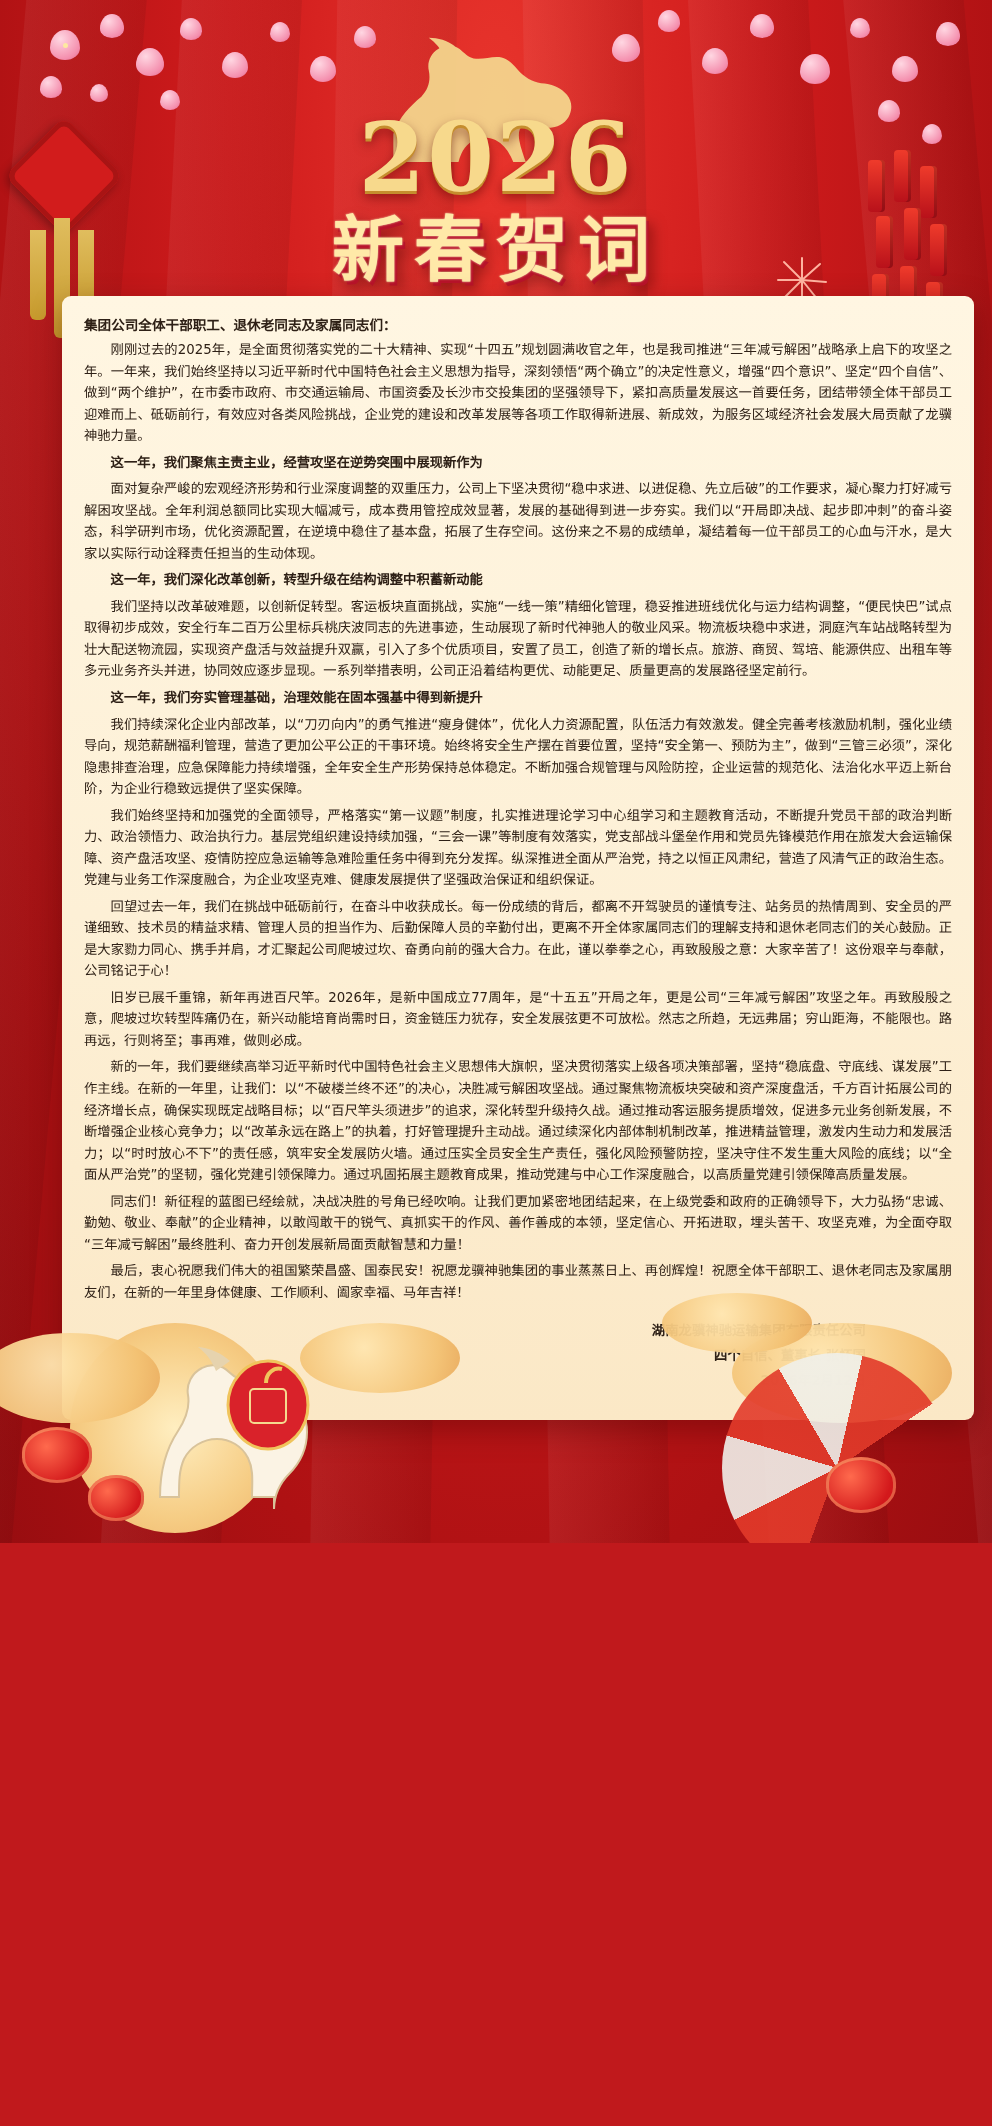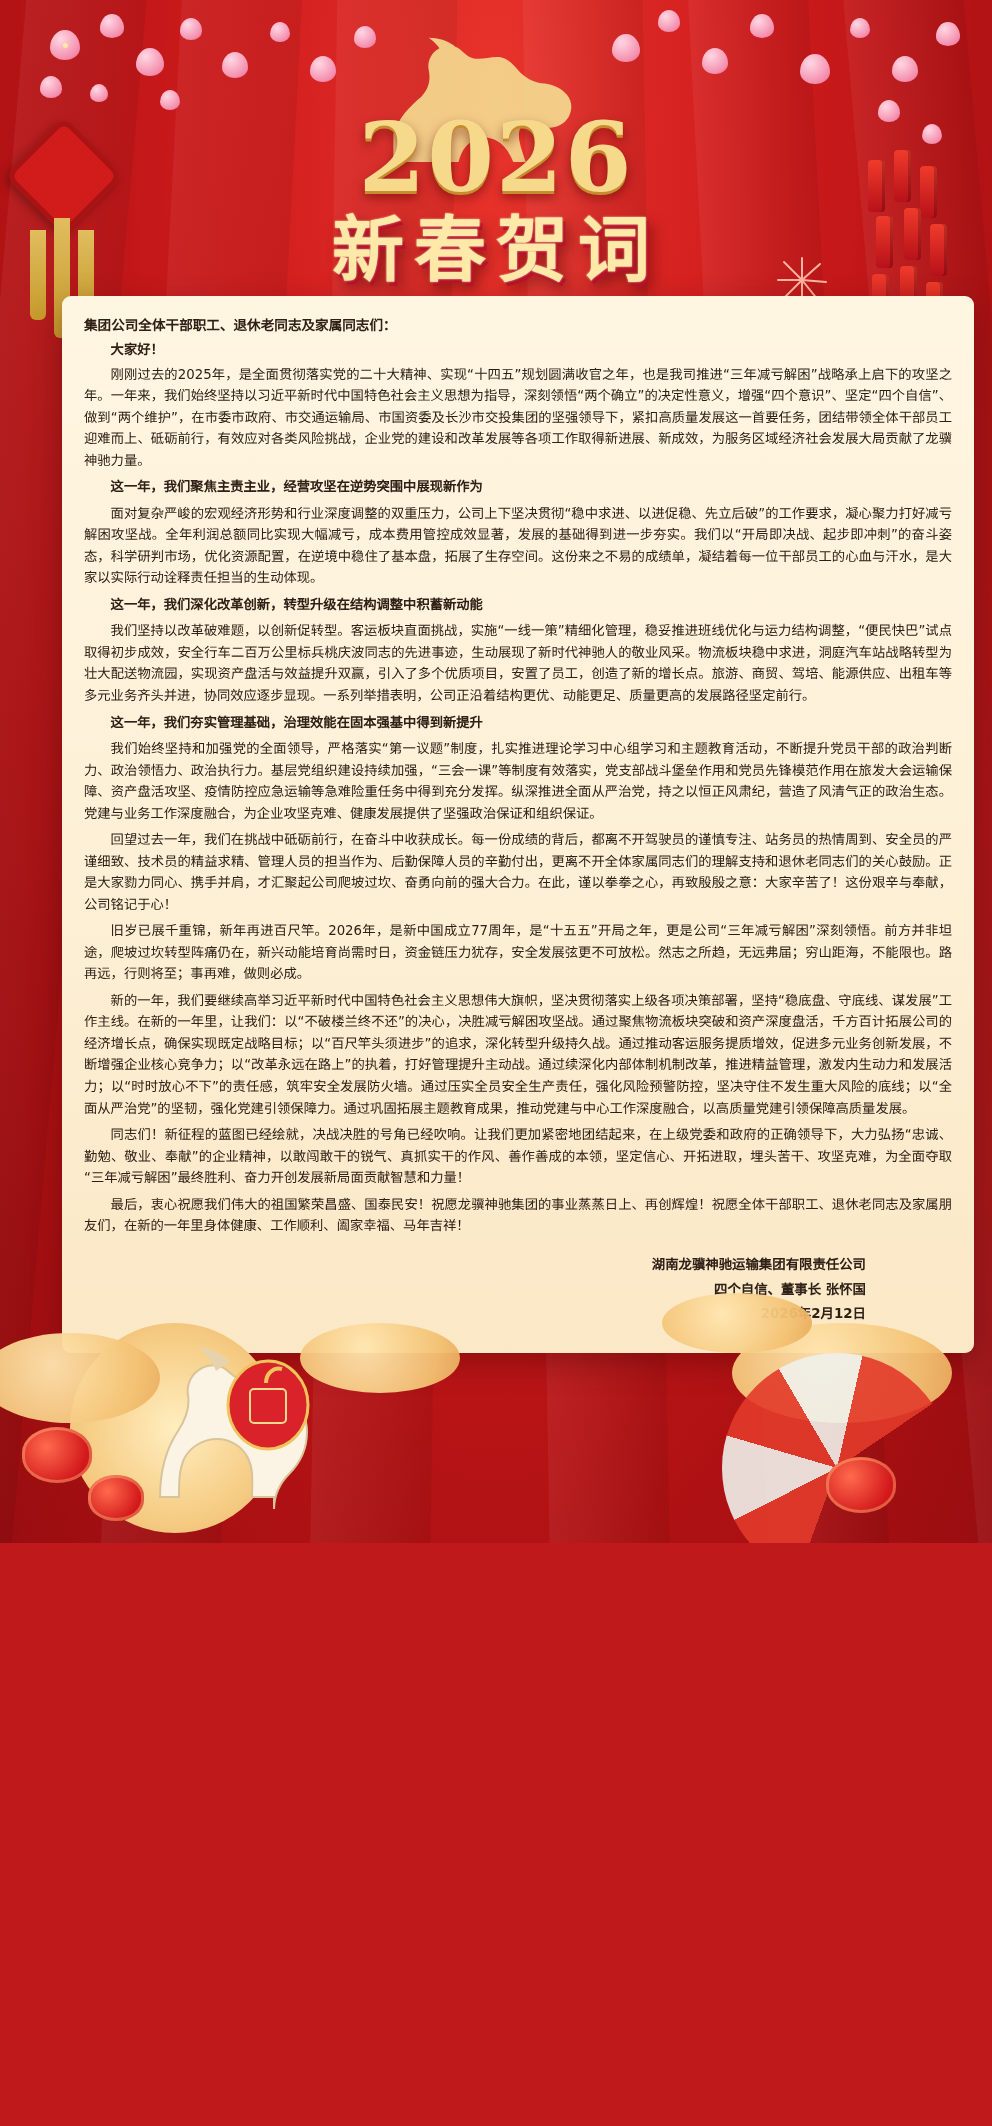--- a/index.html
+++ b/index.html
@@ -217,36 +217,36 @@
       <div class="firecracker" style="left:68px;top:132px;"></div>
       <div class="firecracker" style="left:26px;top:182px;"></div>
       <div class="firecracker" style="left:54px;top:174px;"></div>
       <div class="firecracker" style="left:36px;top:236px;"></div>
     </div>
   </div>
 
   <div class="card">
 
     <p class="salute">集团公司全体干部职工、退休老同志及家属同志们：</p>
-    <p class="greet">大家好！</p>
 
     <p>刚刚过去的2025年，是全面贯彻落实党的二十大精神、实现“十四五”规划圆满收官之年，也是我司推进“三年减亏解困”战略承上启下的攻坚之年。一年来，我们始终坚持以习近平新时代中国特色社会主义思想为指导，深刻领悟“两个确立”的决定性意义，增强“四个意识”、坚定“四个自信”、做到“两个维护”，在市委市政府、市交通运输局、市国资委及长沙市交投集团的坚强领导下，紧扣高质量发展这一首要任务，团结带领全体干部员工迎难而上、砥砺前行，有效应对各类风险挑战，企业党的建设和改革发展等各项工作取得新进展、新成效，为服务区域经济社会发展大局贡献了龙骥神驰力量。</p>
 
     <p class="sec">这一年，我们聚焦主责主业，经营攻坚在逆势突围中展现新作为</p>
     <p>面对复杂严峻的宏观经济形势和行业深度调整的双重压力，公司上下坚决贯彻“稳中求进、以进促稳、先立后破”的工作要求，凝心聚力打好减亏解困攻坚战。全年利润总额同比实现大幅减亏，成本费用管控成效显著，发展的基础得到进一步夯实。我们以“开局即决战、起步即冲刺”的奋斗姿态，科学研判市场，优化资源配置，在逆境中稳住了基本盘，拓展了生存空间。这份来之不易的成绩单，凝结着每一位干部员工的心血与汗水，是大家以实际行动诠释责任担当的生动体现。</p>
 
     <p class="sec">这一年，我们深化改革创新，转型升级在结构调整中积蓄新动能</p>
     <p>我们坚持以改革破难题，以创新促转型。客运板块直面挑战，实施“一线一策”精细化管理，稳妥推进班线优化与运力结构调整，“便民快巴”试点取得初步成效，安全行车二百万公里标兵桃庆波同志的先进事迹，生动展现了新时代神驰人的敬业风采。物流板块稳中求进，洞庭汽车站战略转型为壮大配送物流园，实现资产盘活与效益提升双赢，引入了多个优质项目，安置了员工，创造了新的增长点。旅游、商贸、驾培、能源供应、出租车等多元业务齐头并进，协同效应逐步显现。一系列举措表明，公司正沿着结构更优、动能更足、质量更高的发展路径坚定前行。</p>
 
     <p class="sec">这一年，我们夯实管理基础，治理效能在固本强基中得到新提升</p>
+    <p>我们持续深化企业内部改革，以“刀刃向内”的勇气推进“瘦身健体”，优化人力资源配置，队伍活力有效激发。健全完善考核激励机制，强化业绩导向，规范薪酬福利管理，营造了更加公平公正的干事环境。始终将安全生产摆在首要位置，坚持“安全第一、预防为主”，做到“三管三必须”，深化隐患排查治理，应急保障能力持续增强，全年安全生产形势保持总体稳定。不断加强合规管理与风险防控，企业运营的规范化、法治化水平迈上新台阶，为企业行稳致远提供了坚实保障。</p>
 
     <p>我们始终坚持和加强党的全面领导，严格落实“第一议题”制度，扎实推进理论学习中心组学习和主题教育活动，不断提升党员干部的政治判断力、政治领悟力、政治执行力。基层党组织建设持续加强，“三会一课”等制度有效落实，党支部战斗堡垒作用和党员先锋模范作用在旅发大会运输保障、资产盘活攻坚、疫情防控应急运输等急难险重任务中得到充分发挥。纵深推进全面从严治党，持之以恒正风肃纪，营造了风清气正的政治生态。党建与业务工作深度融合，为企业攻坚克难、健康发展提供了坚强政治保证和组织保证。</p>
 
     <p>回望过去一年，我们在挑战中砥砺前行，在奋斗中收获成长。每一份成绩的背后，都离不开驾驶员的谨慎专注、站务员的热情周到、安全员的严谨细致、技术员的精益求精、管理人员的担当作为、后勤保障人员的辛勤付出，更离不开全体家属同志们的理解支持和退休老同志们的关心鼓励。正是大家勠力同心、携手并肩，才汇聚起公司爬坡过坎、奋勇向前的强大合力。在此，谨以拳拳之心，再致殷殷之意：大家辛苦了！这份艰辛与奉献，公司铭记于心！</p>
-    <p>旧岁已展千重锦，新年再进百尺竿。2026年，是新中国成立77周年，是“十五五”开局之年，更是公司“三年减亏解困”深刻领悟。前方并非坦途，爬坡过坎转型阵痛仍在，新兴动能培育尚需时日，资金链压力犹存，安全发展弦更不可放松。然志之所趋，无远弗届；穷山距海，不能限也。路再远，行则将至；事再难，做则必成。</p>
+    <p>旧岁已展千重锦，新年再进百尺竿。2026年，是新中国成立77周年，是“十五五”开局之年，更是公司“三年减亏解困”攻坚之年。再致殷殷之意，爬坡过坎转型阵痛仍在，新兴动能培育尚需时日，资金链压力犹存，安全发展弦更不可放松。然志之所趋，无远弗届；穷山距海，不能限也。路再远，行则将至；事再难，做则必成。</p>
     <p>新的一年，我们要继续高举习近平新时代中国特色社会主义思想伟大旗帜，坚决贯彻落实上级各项决策部署，坚持“稳底盘、守底线、谋发展”工作主线。在新的一年里，让我们：以“不破楼兰终不还”的决心，决胜减亏解困攻坚战。通过聚焦物流板块突破和资产深度盘活，千方百计拓展公司的经济增长点，确保实现既定战略目标；以“百尺竿头须进步”的追求，深化转型升级持久战。通过推动客运服务提质增效，促进多元业务创新发展，不断增强企业核心竞争力；以“改革永远在路上”的执着，打好管理提升主动战。通过续深化内部体制机制改革，推进精益管理，激发内生动力和发展活力；以“时时放心不下”的责任感，筑牢安全发展防火墙。通过压实全员安全生产责任，强化风险预警防控，坚决守住不发生重大风险的底线；以“全面从严治党”的坚韧，强化党建引领保障力。通过巩固拓展主题教育成果，推动党建与中心工作深度融合，以高质量党建引领保障高质量发展。</p>
     <p>同志们！新征程的蓝图已经绘就，决战决胜的号角已经吹响。让我们更加紧密地团结起来，在上级党委和政府的正确领导下，大力弘扬“忠诚、勤勉、敬业、奉献”的企业精神，以敢闯敢干的锐气、真抓实干的作风、善作善成的本领，坚定信心、开拓进取，埋头苦干、攻坚克难，为全面夺取“三年减亏解困”最终胜利、奋力开创发展新局面贡献智慧和力量！</p>
     <p>最后，衷心祝愿我们伟大的祖国繁荣昌盛、国泰民安！祝愿龙骥神驰集团的事业蒸蒸日上、再创辉煌！祝愿全体干部职工、退休老同志及家属朋友们，在新的一年里身体健康、工作顺利、阖家幸福、马年吉祥！</p>
 
     <div class="sign">
       <div>湖南龙骥神驰运输集团有限责任公司</div>
       <div>四个自信、董事长 张怀国</div>
       <div>2026年2月12日</div>
     </div>
   </div>

